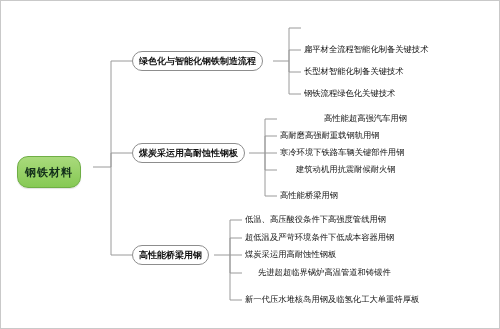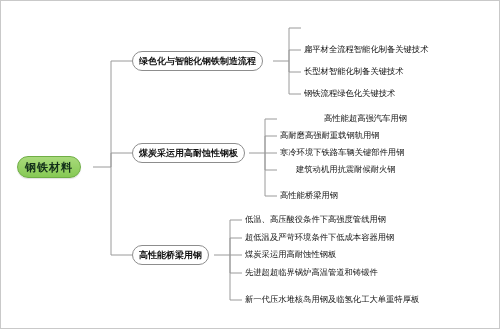--- a/index.html
+++ b/index.html
@@ -34,21 +34,21 @@
   .root{
     background:#9ad36a;
     background:linear-gradient(#a9da7c,#86c954);
     border:1px solid #6fae45;
     border-radius:11px;
     color:#13301a;
     font-size:11px;
     font-weight:bold;
     letter-spacing:1px;
     padding:0 7px;
-    height:22px;
+    height:32px;
     box-shadow:0 1px 1px rgba(0,0,0,.12);
   }
   .branch{
     background:#ffffff;
     border:1px solid #8d8d8d;
     border-radius:10px;
     font-size:9px;
     font-weight:bold;
     padding:0 6px;
     height:20px;
@@ -141,20 +141,20 @@
   </div>
   <div class="node leaf" style="left:241px;top:212px;">
     <span>低温、高压酸役条件下高强度管线用钢</span>
   </div>
   <div class="node leaf" style="left:241px;top:230px;">
     <span>超低温及严苛环境条件下低成本容器用钢</span>
   </div>
   <div class="node leaf" style="left:241px;top:247px;">
     <span>煤炭采运用高耐蚀性钢板</span>
   </div>
-  <div class="node leaf" style="left:241px;top:265px;justify-content:center;">
+  <div class="node leaf" style="left:254px;top:265px;justify-content:center;">
     <span>先进超超临界锅炉高温管道和铸锻件</span>
   </div>
   <div class="node leaf" style="left:241px;top:292px;">
     <span>新一代压水堆核岛用钢及临氢化工大单重特厚板</span>
   </div>
 
 </div>
 
 </body></html>

